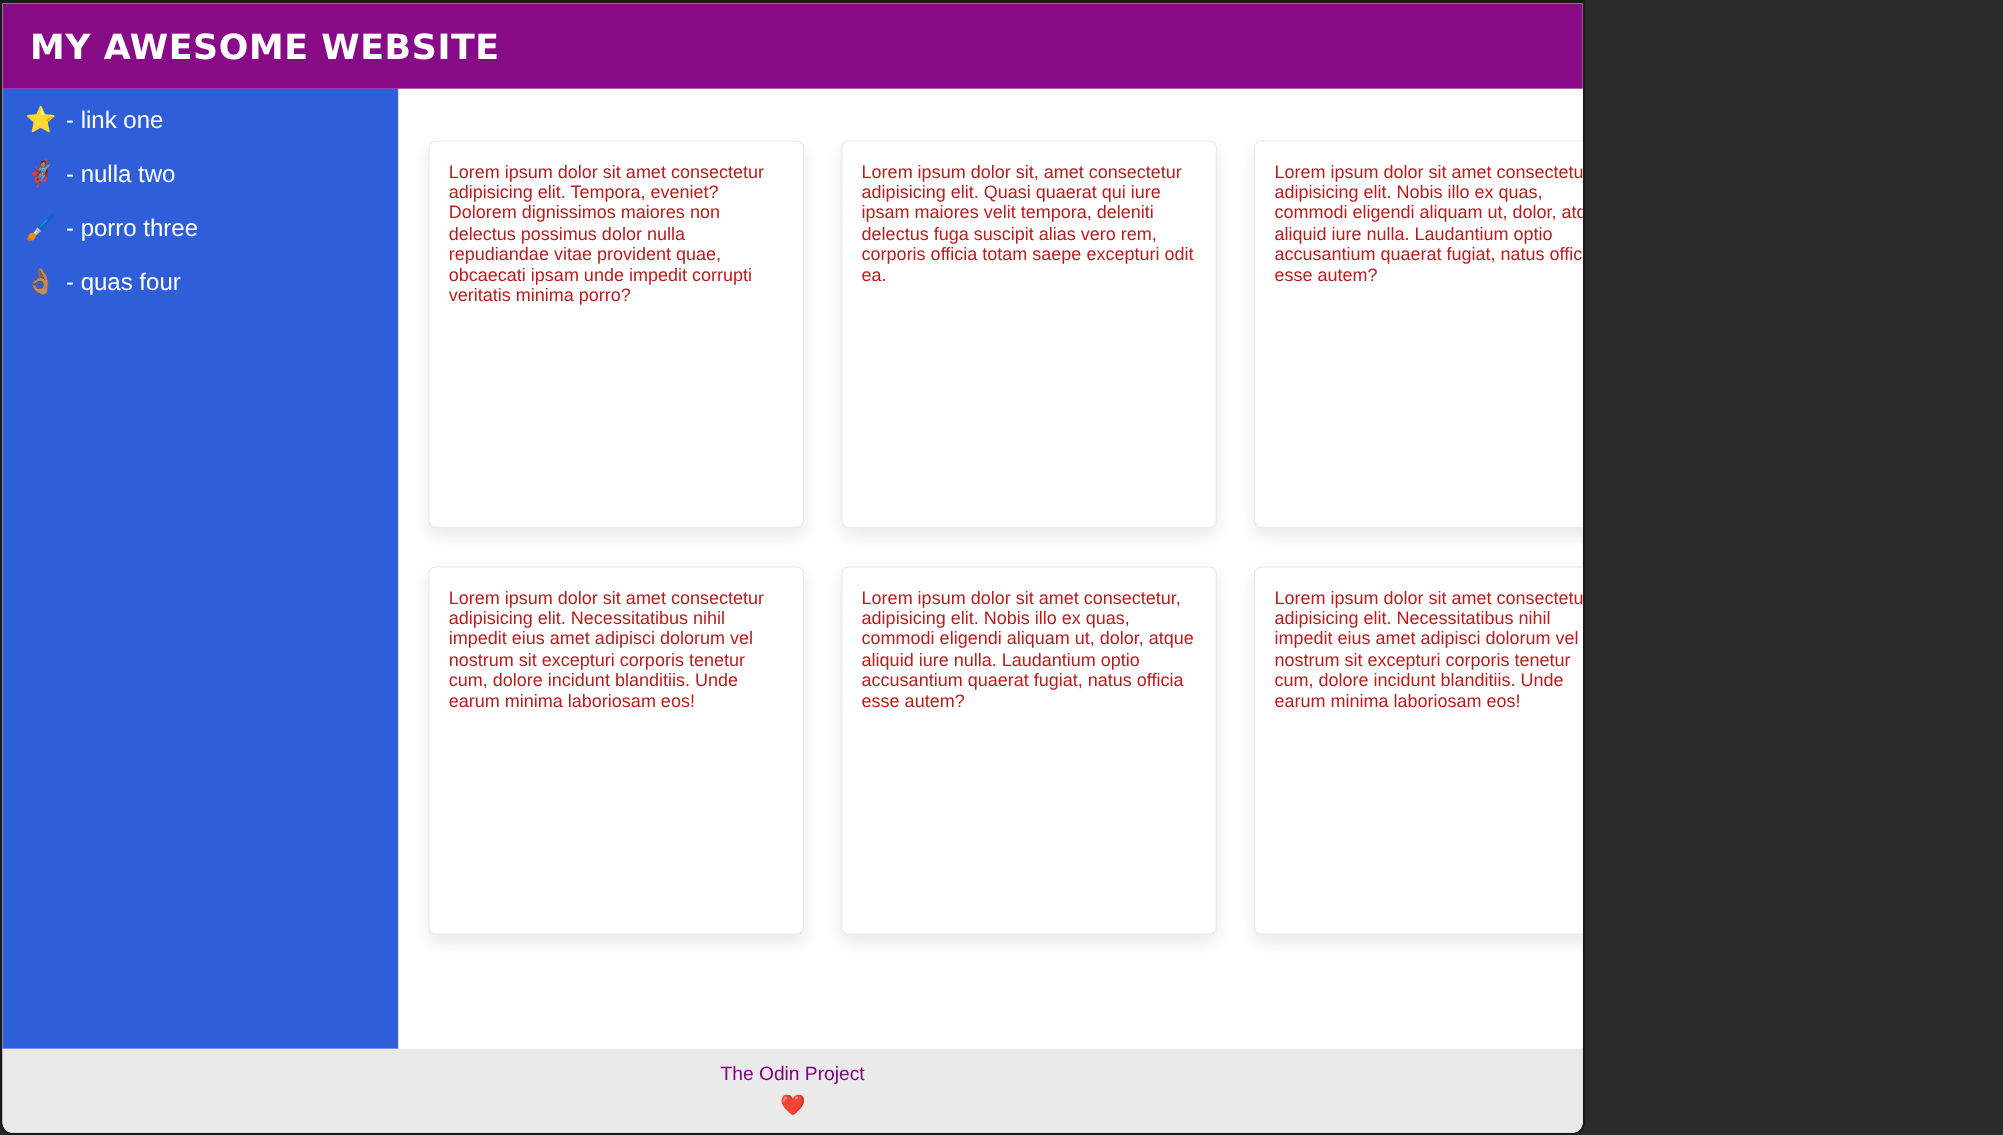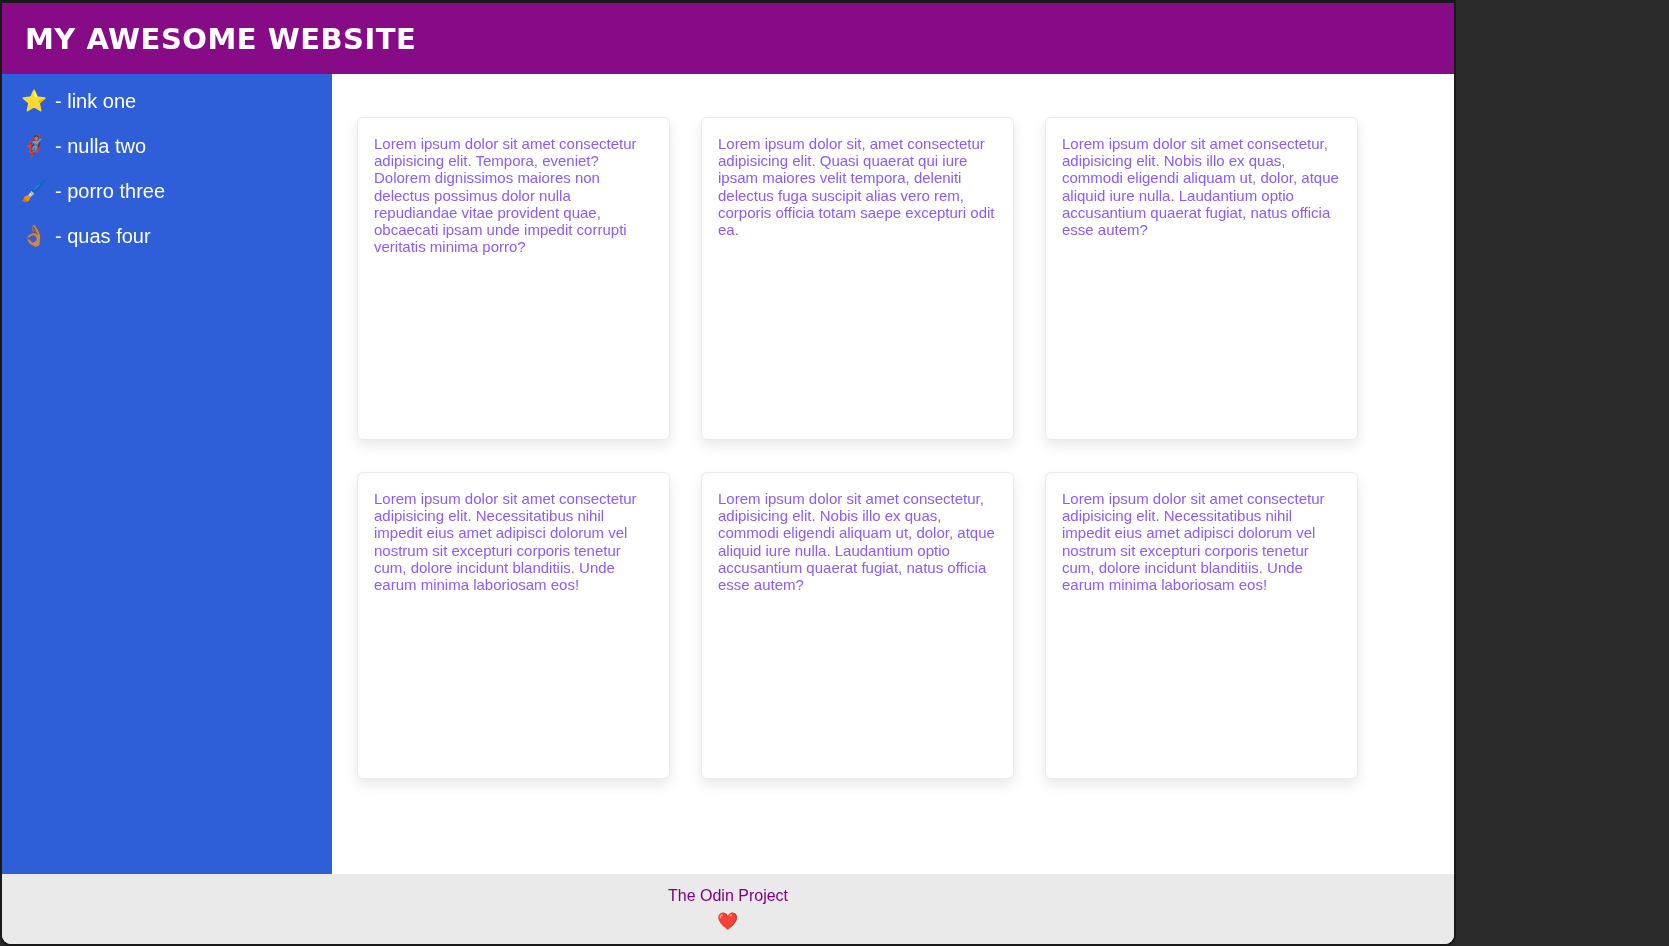--- a/index.html
+++ b/index.html
@@ -1,20 +1,20 @@
 <!DOCTYPE html>
 <html><head>
 <meta charset="utf-8">
 <style>
   * { margin: 0; padding: 0; box-sizing: border-box; }
   html, body { background: #2a2a2a; }
   body { font-family: "Liberation Sans", sans-serif; }
 
   .window {
-    width: 1456px;
+    width: 1321px;
     height: 946px;
     background: #ffffff;
     border: 2px solid #191919;
     border-top-width: 3px;
     border-radius: 0 0 11px 11px;
     overflow: hidden;
     display: flex;
     flex-direction: column;
   }
 
@@ -86,21 +86,21 @@
   .card {
     background: #ffffff;
     border: 1px solid #eaeaea;
     border-radius: 6px;
     box-shadow: 0 6px 14px rgba(0,0,0,0.09);
     padding: 17px 16px;
   }
   .card p {
     font-size: 15px;
     line-height: 17.2px;
-    color: #8b5cf6;
+    color: #b91c1c;
   }
 
   
   .site-footer {
     flex: 0 0 70px;
     background: #eaeaea;
     display: flex;
     align-items: center;
     justify-content: center;
   }

